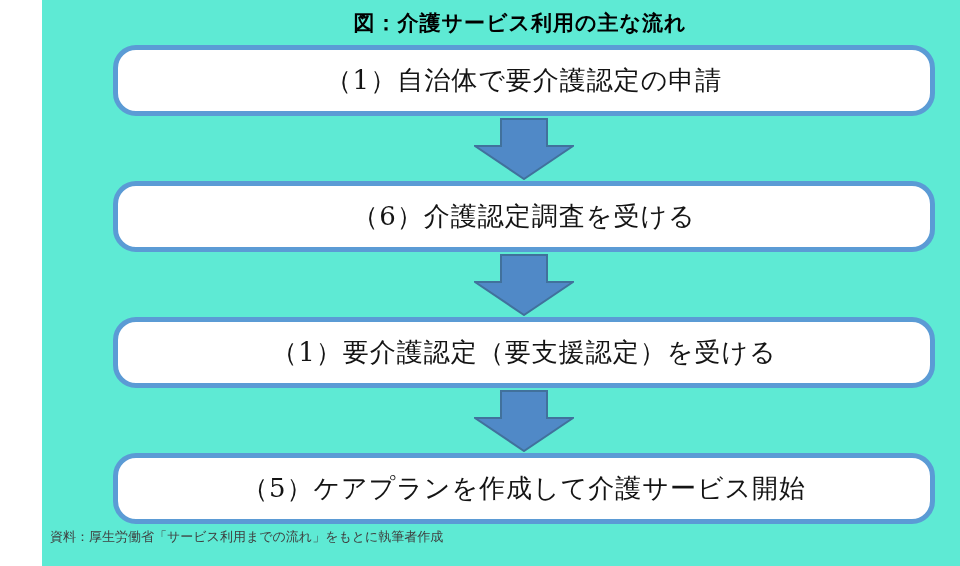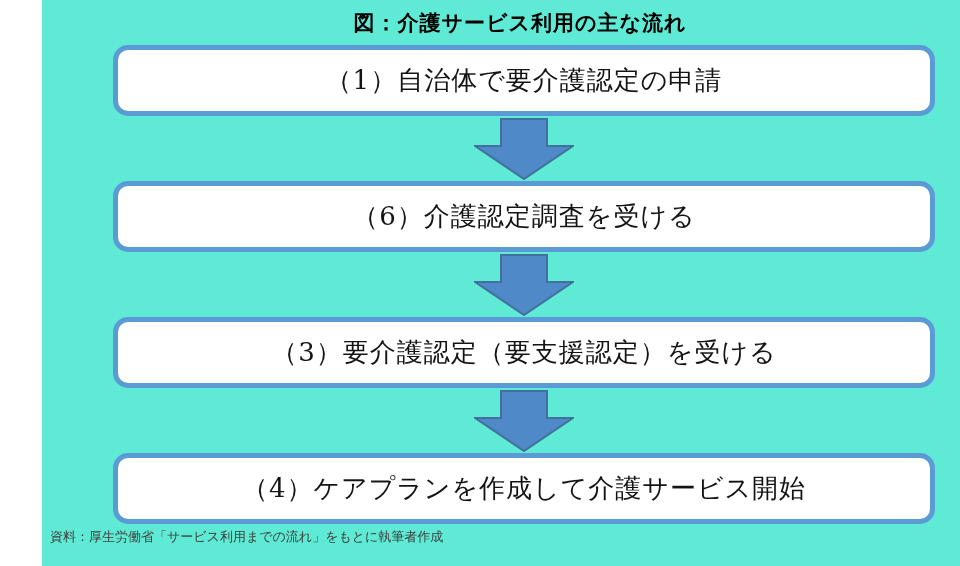--- a/index.html
+++ b/index.html
@@ -27,21 +27,21 @@
     font-family: "Liberation Sans", sans-serif;
   }
   .flow {
     width: 822px;
     margin-left: 71px;
   }
   .step-box {
     box-sizing: border-box;
     height: 71px;
     border: 5px solid #5B9BD5;
-    border-radius: 15px;
+    border-radius: 23px;
     background: #ffffff;
     display: flex;
     align-items: center;
     justify-content: center;
     font-family: "DejaVu Serif", "Liberation Serif", serif;
     font-size: 26px;
     color: #141414;
     letter-spacing: 1px;
   }
   .arrow-wrap {
@@ -84,30 +84,30 @@
       <span>（6）介護認定調査を受ける</span>
     </div>
 
     <div class="arrow-wrap">
       <svg width="100" height="62" viewBox="0 0 100 62">
         <polygon points="27,1 73,1 73,28 99,28 50,61 1,28 27,28" fill="#5089C7" stroke="#41719C" stroke-width="2" stroke-linejoin="miter"></polygon>
       </svg>
     </div>
 
     <div class="step-box">
-      <span>（3）要介護認定（要支援認定）を受ける</span>
+      <span>（1）要介護認定（要支援認定）を受ける</span>
     </div>
 
     <div class="arrow-wrap">
       <svg width="100" height="62" viewBox="0 0 100 62">
         <polygon points="27,1 73,1 73,28 99,28 50,61 1,28 27,28" fill="#5089C7" stroke="#41719C" stroke-width="2" stroke-linejoin="miter"></polygon>
       </svg>
     </div>
 
     <div class="step-box">
-      <span>（4）ケアプランを作成して介護サービス開始</span>
+      <span>（5）ケアプランを作成して介護サービス開始</span>
     </div>
 
   </div>
 
   <div class="source-note">資料：厚生労働省「サービス利用までの流れ」をもとに執筆者作成</div>
 
 </div>
 
 </body></html>

